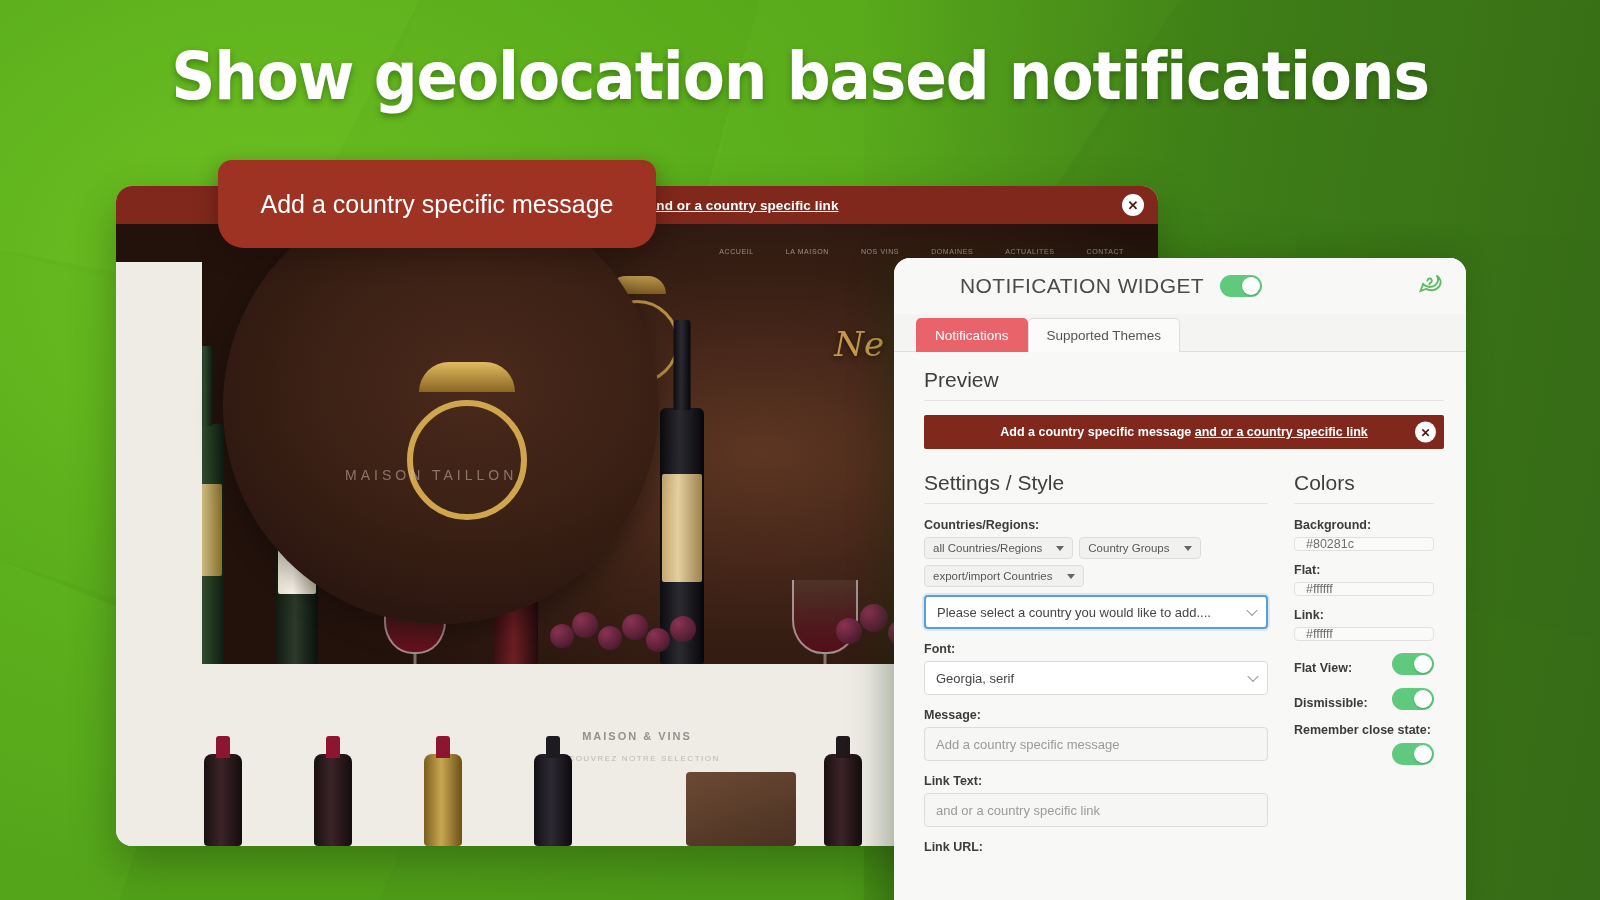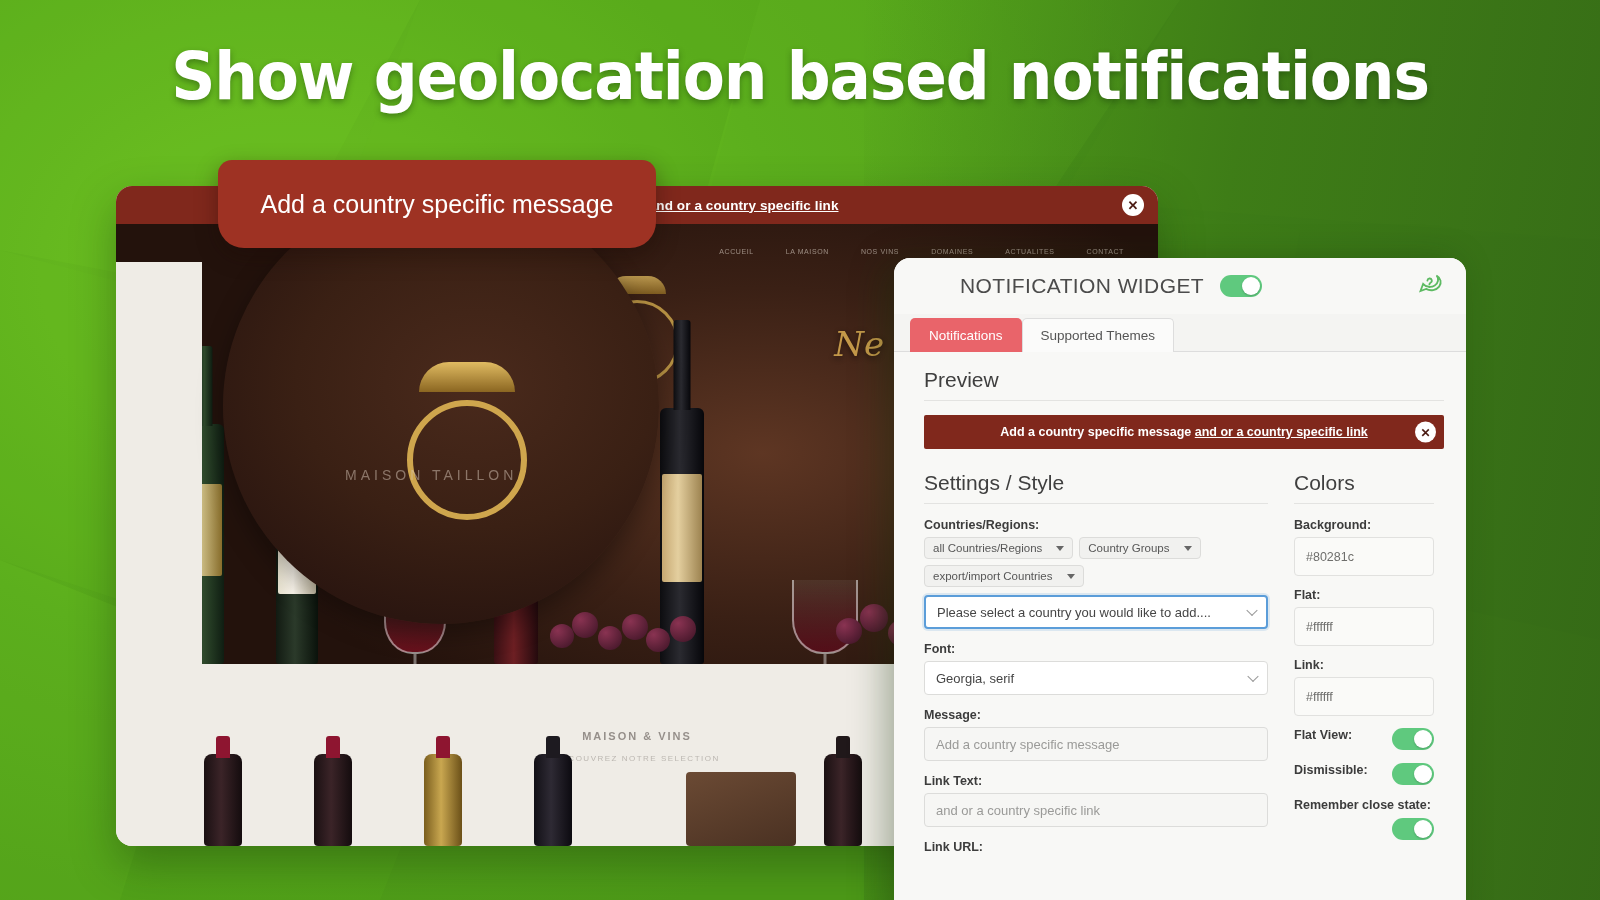--- a/index.html
+++ b/index.html
@@ -227,21 +227,21 @@
   .toggle .knob {
     position: absolute; right: 2px; top: 2px;
     width: 18px; height: 18px; border-radius: 50%;
     background: #fff; box-shadow: 0 1px 2px rgba(0,0,0,.2);
   }
   .head-toggle { margin-left: 16px; }
   .help-icon { margin-left: auto; color: #5dba62; }
 
   .tabs {
     display: flex; align-items: flex-end;
-    padding: 0 16px;
+    padding: 0 22px;
     border-bottom: 1px solid #ddd;
     background: #f4f4f2;
     height: 38px;
   }
   .tab {
     padding: 9px 18px 9px;
     font-size: 13.5px;
     border: 1px solid transparent;
     border-bottom: none;
     border-radius: 5px 5px 0 0;
@@ -307,28 +307,28 @@
   .ctl.focused { border: 2px solid #5b9dd9; box-shadow: 0 0 0 2px rgba(91,157,217,.18); }
   .ctl .chev {
     position: absolute; right: 10px; top: 50%;
     width: 8px; height: 8px;
     border-right: 1.6px solid #999; border-bottom: 1.6px solid #999;
     transform: translateY(-70%) rotate(45deg);
   }
   .ctl.input { background: #f6f6f4; color: #9a9a98; }
 
   .cr-field {
-    width: 100%; height: 39px;
+    width: 100%; height: 14px;
     background: #fafaf8; border: 1px solid #e1e1df; border-radius: 4px;
     display: flex; align-items: center; padding: 0 11px;
     font-size: 12.5px; color: #6e6e6c;
     margin-bottom: 12px;
   }
   .sw-row {
-    display: flex; align-items: flex-start; justify-content: space-between;
+    display: flex; align-items: flex-end; justify-content: space-between;
     gap: 20px; margin-bottom: 13px;
   }
   .sw-row .sw-label { font-size: 12.5px; font-weight: bold; color: #3c3c3c; }
   .sw-row.stack { flex-direction: column; align-items: flex-start; gap: 6px; }
   .sw-row.stack .toggle { align-self: flex-end; }
 </style>
 </head>
 <body>
 
 <div id="stage">

